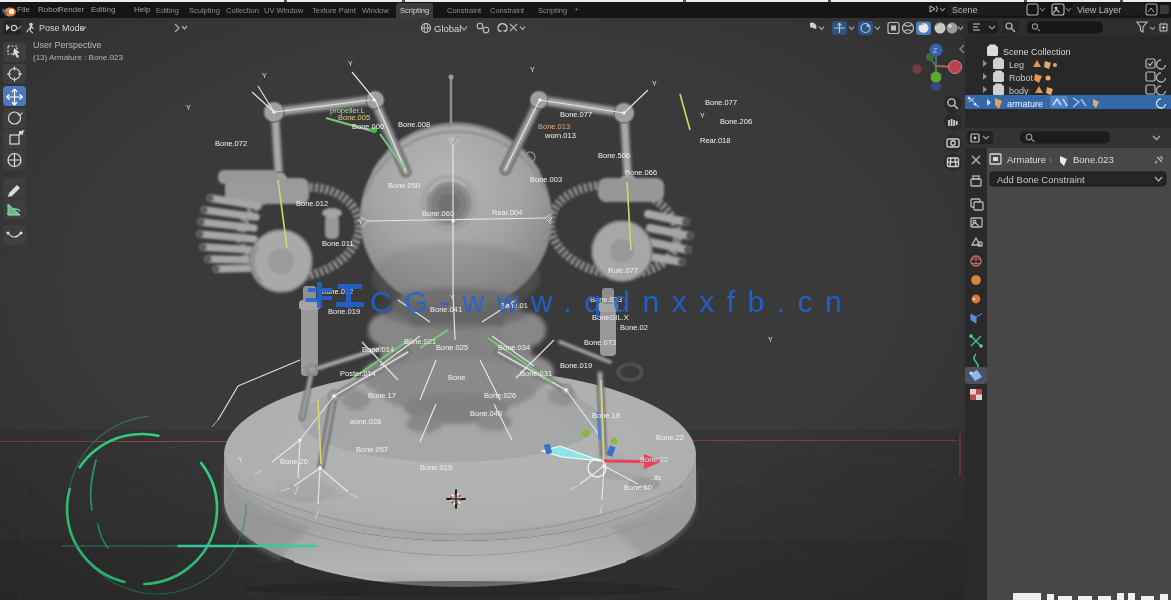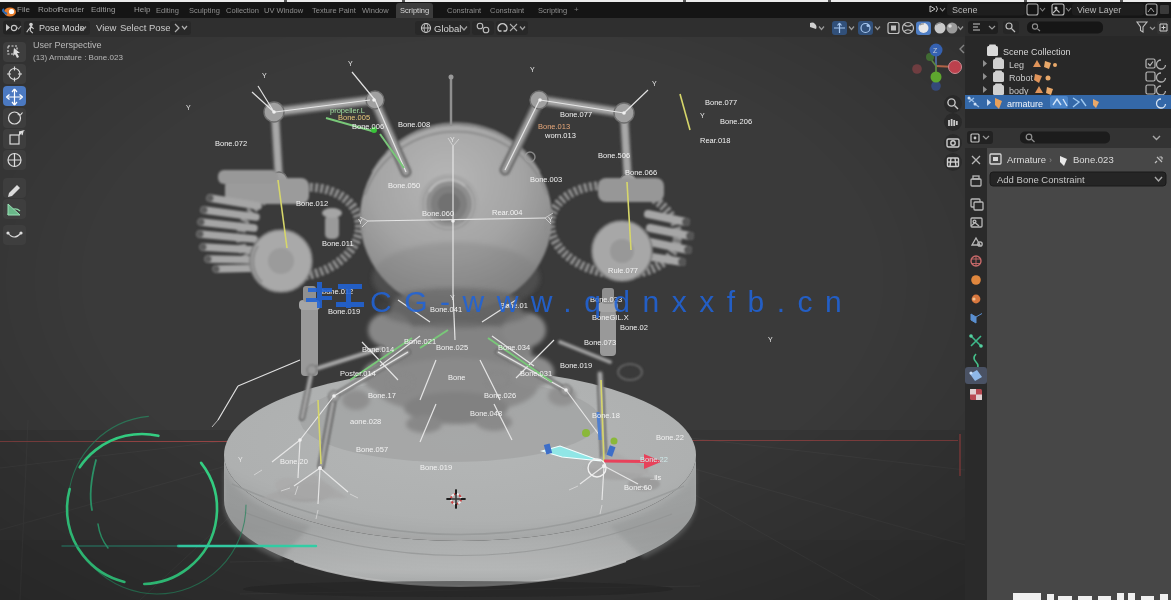--- a/index.html
+++ b/index.html
@@ -486,30 +486,20 @@
     <span class="tab" style="left:260px">UV Window</span>
     <span class="tab" style="left:308px">Texture Paint</span>
     <span class="tab" style="left:358px">Window</span>
     <span class="tab on" style="left:396px">Scripting</span>
     <span class="tab" style="left:443px">Constraint</span>
     <span class="tab" style="left:486px">Constraint</span>
     <span class="tab" style="left:534px">Scripting</span>
     <span class="m" style="left:574px;color:#7d7d7d">+</span>
   </div>
 
-  <div class="abs" id="vhead">
-    <div class="w" style="left:24px;width:66px"></div>
-    <span class="menu" style="left:96px">View</span>
-    <span class="menu" style="left:120px">Select</span>
-    <span class="menu" style="left:149px">Pose</span>
-    <div class="w" style="left:170px;width:21px"></div>
-    <div class="w" style="left:415px;width:55px"></div>
-    <div class="w" style="left:472px;width:22px"></div>
-    <div class="w" style="left:496px;width:32px"></div>
-  </div>
 
   <svg class="abs" style="left:0;top:0" width="1171" height="40" viewBox="0 0 1171 40">
 
     <g transform="translate(3,5)">
       <ellipse cx="7" cy="7" rx="6" ry="4.5" fill="#e87d2c"></ellipse>
       <circle cx="8.5" cy="6.5" r="2.6" fill="#fff"></circle>
       <path d="M1 4 q-3 2 3 5" fill="none" stroke="#2a6bb8" stroke-width="2"></path>
     </g>
 
     <g font-family="Liberation Sans, sans-serif" font-size="9" fill="#b8b8b8">

